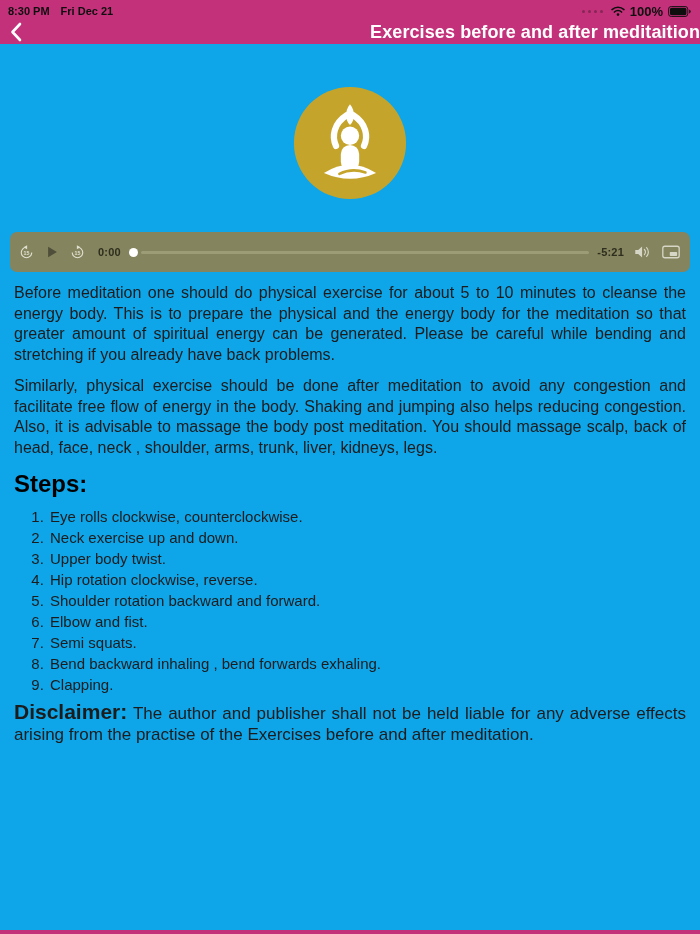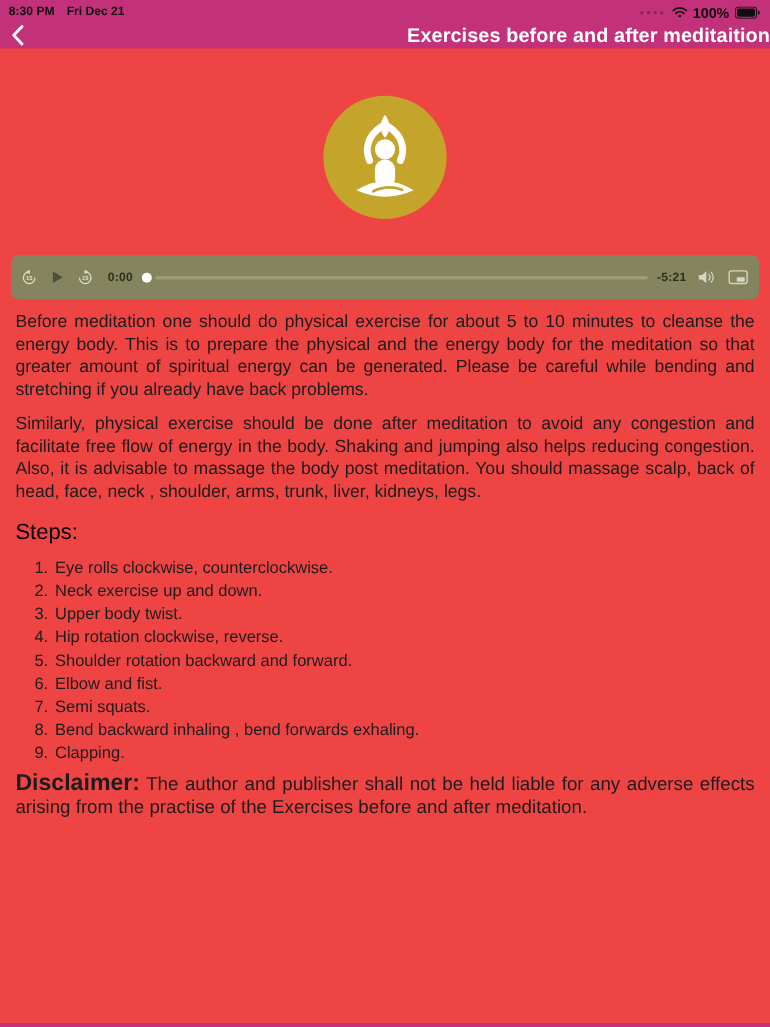--- a/index.html
+++ b/index.html
@@ -3,21 +3,21 @@
 <meta charset="utf-8">
 <style>
   * { box-sizing: border-box; }
   html, body { margin: 0; padding: 0; }
   body { font-family: "Liberation Sans", "DejaVu Sans", sans-serif; }
 
   .screen {
     position: relative;
     width: 700px;
     height: 934px;
-    background: #ef4444;
+    background: #0ea5e9;
     overflow: hidden;
   }
 
   
   .statusbar {
     height: 20px;
     background: #C3317A;
     display: flex;
     align-items: center;
     justify-content: space-between;
@@ -105,25 +105,25 @@
 
   
   .content { padding: 0 14px; color: #1C1C1C; }
   .content p.body {
     font-size: 16px;
     line-height: 20.5px;
     text-align: justify;
     margin: 11px 0 0 0;
   }
   .content h2 {
-    font-size: 20px;
+    font-size: 24px;
     line-height: 26px;
     margin: 13px 0 0 0;
     color: #000000;
-    font-weight: 400;
+    font-weight: 700;
   }
   .content ol {
     margin: 12px 0 0 0;
     padding-left: 34px;
     font-size: 15px;
   }
   .content ol li {
     line-height: 16px;
     margin-bottom: 5px;
     padding-left: 2px;

